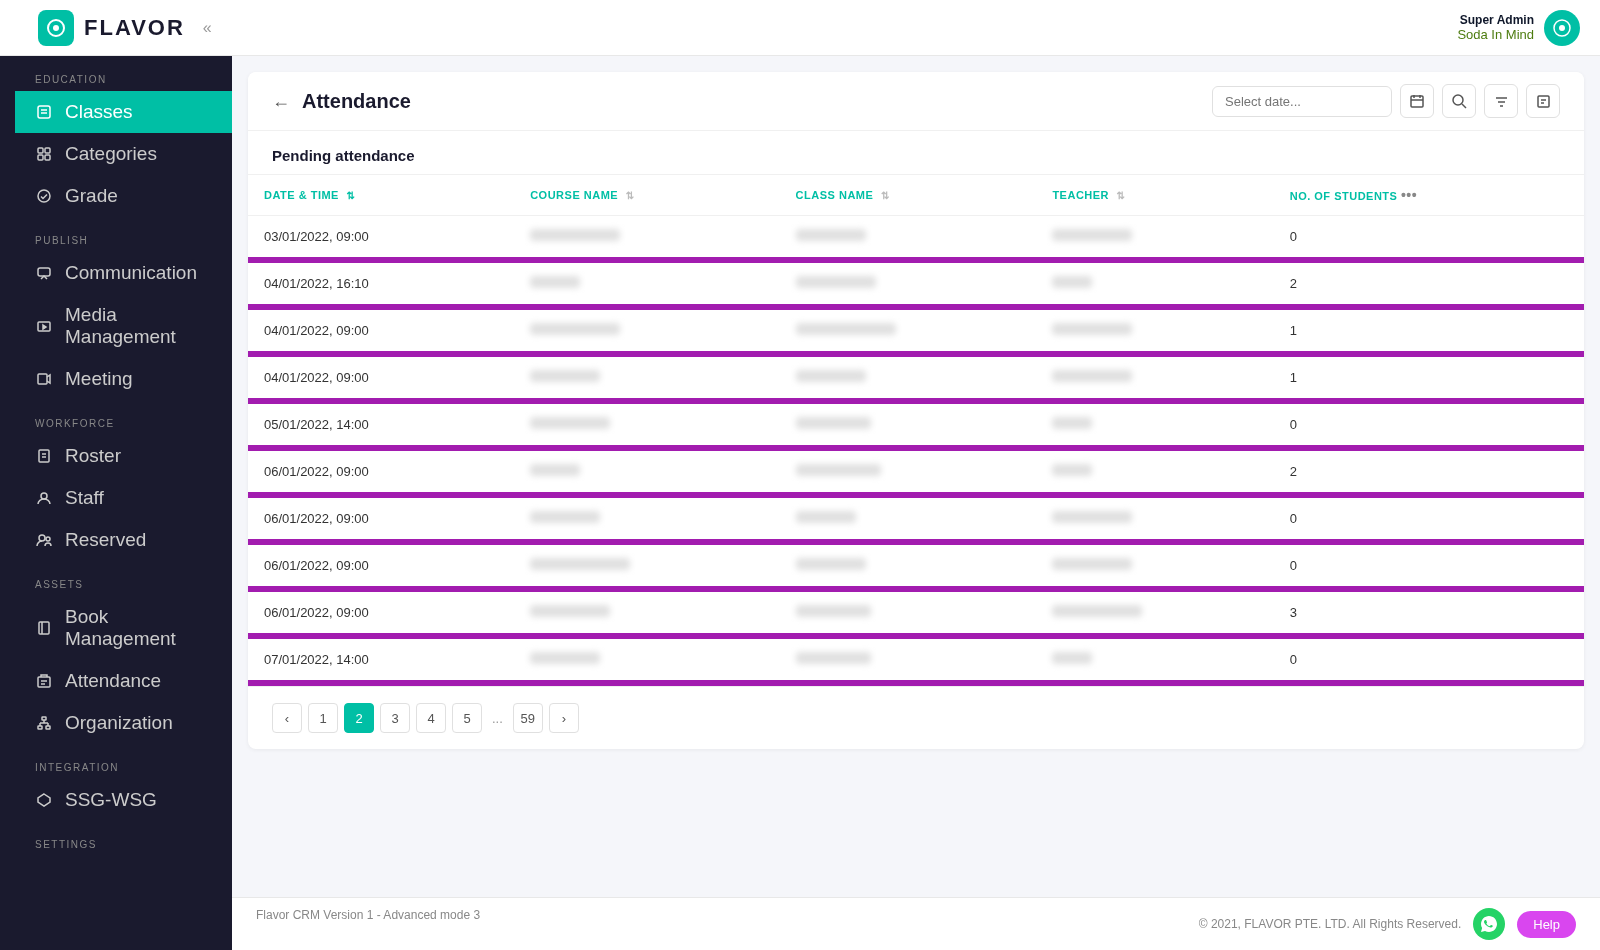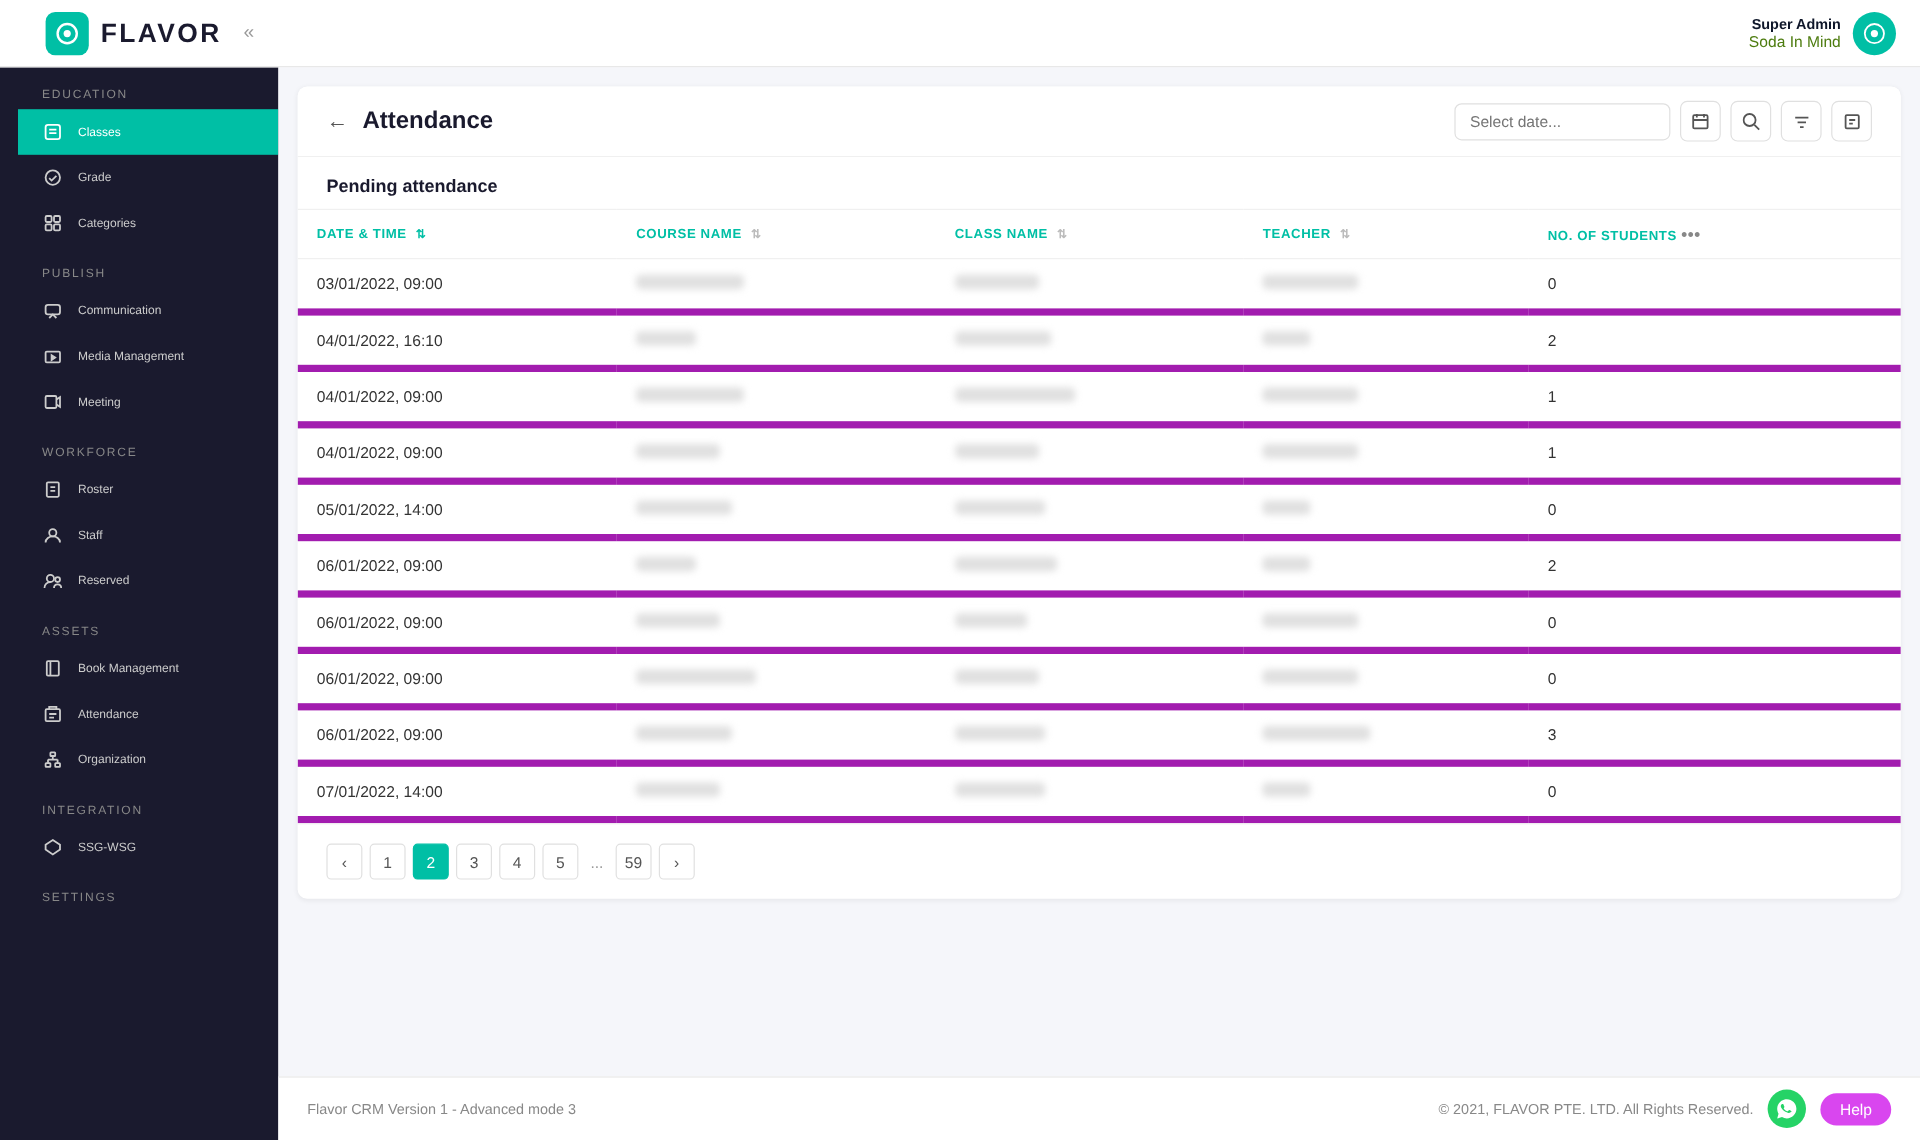--- a/index.html
+++ b/index.html
@@ -76,21 +76,21 @@
       padding: 18px 20px 6px 20px;
       text-transform: uppercase;
     }
     .sidebar-item {
       display: flex;
       align-items: center;
       gap: 12px;
       padding: 10px 20px;
       cursor: pointer;
       color: #ccc;
-      font-size: 10px;
+      font-size: 19px;
       transition: background 0.2s;
     }
     .sidebar-item.active {
       background: #00bfa5;
       color: #fff;
     }
     .sidebar-item .icon {
       width: 18px; height: 18px;
       display: flex; align-items: center; justify-content: center;
       flex-shrink: 0;
@@ -218,21 +218,20 @@
     }
     .page-dots { color: #999; font-size: 13px; padding: 0 4px; }
 
     
     .footer {
       background: #fff;
       border-top: 1px solid #e8e8e8;
       padding: 10px 24px;
       display: flex;
       justify-content: space-between;
-      align-items: center;
       font-size: 12px;
       color: #888;
       flex-shrink: 0;
     }
     .footer-right {
       display: flex; align-items: center; gap: 12px;
     }
     .whatsapp-btn {
       width: 32px; height: 32px;
       background: #25d366;
@@ -307,36 +306,36 @@
           <rect x="2" y="2" width="12" height="12" rx="2"></rect>
           <line x1="5" y1="6" x2="11" y2="6"></line>
           <line x1="5" y1="9" x2="11" y2="9"></line>
         </svg>
       </span>
       <span>Classes</span>
     </div>
     <div class="sidebar-item">
       <span class="icon">
         <svg width="16" height="16" viewBox="0 0 16 16" fill="none" stroke="currentColor" stroke-width="1.5">
-          <circle cx="8" cy="8" r="6"></circle>
-          <path d="M5 8.5 L7 10.5 L11 6.5"></path>
-        </svg>
-      </span>
-      <span>Grade</span>
-    </div>
-    <div class="sidebar-item">
-      <span class="icon">
-        <svg width="16" height="16" viewBox="0 0 16 16" fill="none" stroke="currentColor" stroke-width="1.5">
           <rect x="2" y="2" width="5" height="5" rx="1"></rect>
           <rect x="9" y="2" width="5" height="5" rx="1"></rect>
           <rect x="2" y="9" width="5" height="5" rx="1"></rect>
           <rect x="9" y="9" width="5" height="5" rx="1"></rect>
         </svg>
       </span>
       <span>Categories</span>
+    </div>
+    <div class="sidebar-item">
+      <span class="icon">
+        <svg width="16" height="16" viewBox="0 0 16 16" fill="none" stroke="currentColor" stroke-width="1.5">
+          <circle cx="8" cy="8" r="6"></circle>
+          <path d="M5 8.5 L7 10.5 L11 6.5"></path>
+        </svg>
+      </span>
+      <span>Grade</span>
     </div>
 
     <div class="sidebar-section-label">PUBLISH</div>
     <div class="sidebar-item">
       <span class="icon">
         <svg width="16" height="16" viewBox="0 0 16 16" fill="none" stroke="currentColor" stroke-width="1.5">
           <rect x="2" y="3" width="12" height="8" rx="2"></rect>
           <path d="M5 14 L8 11 L11 14"></path>
         </svg>
       </span>

